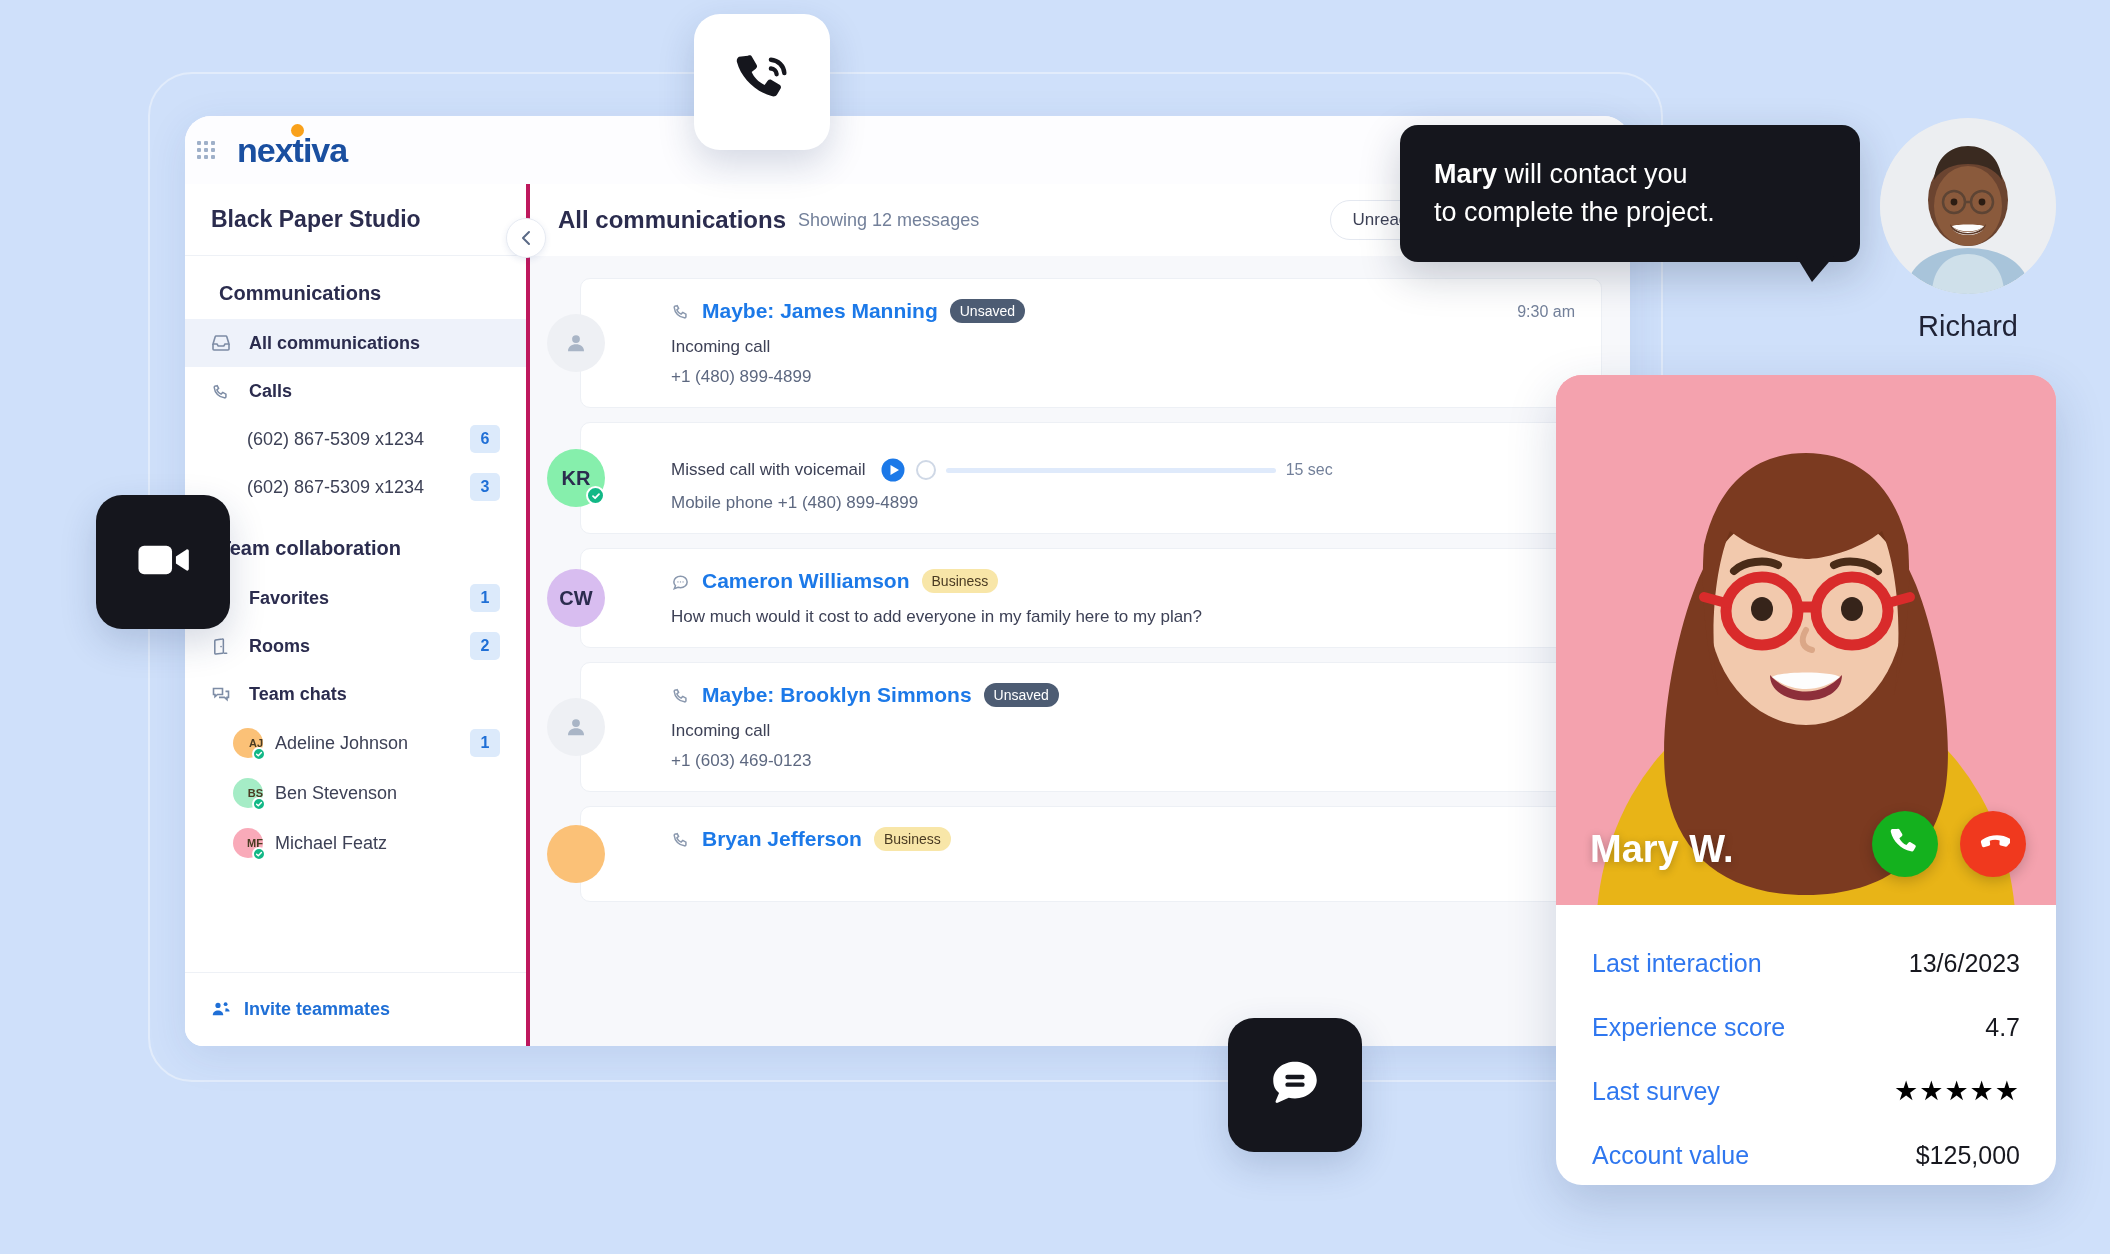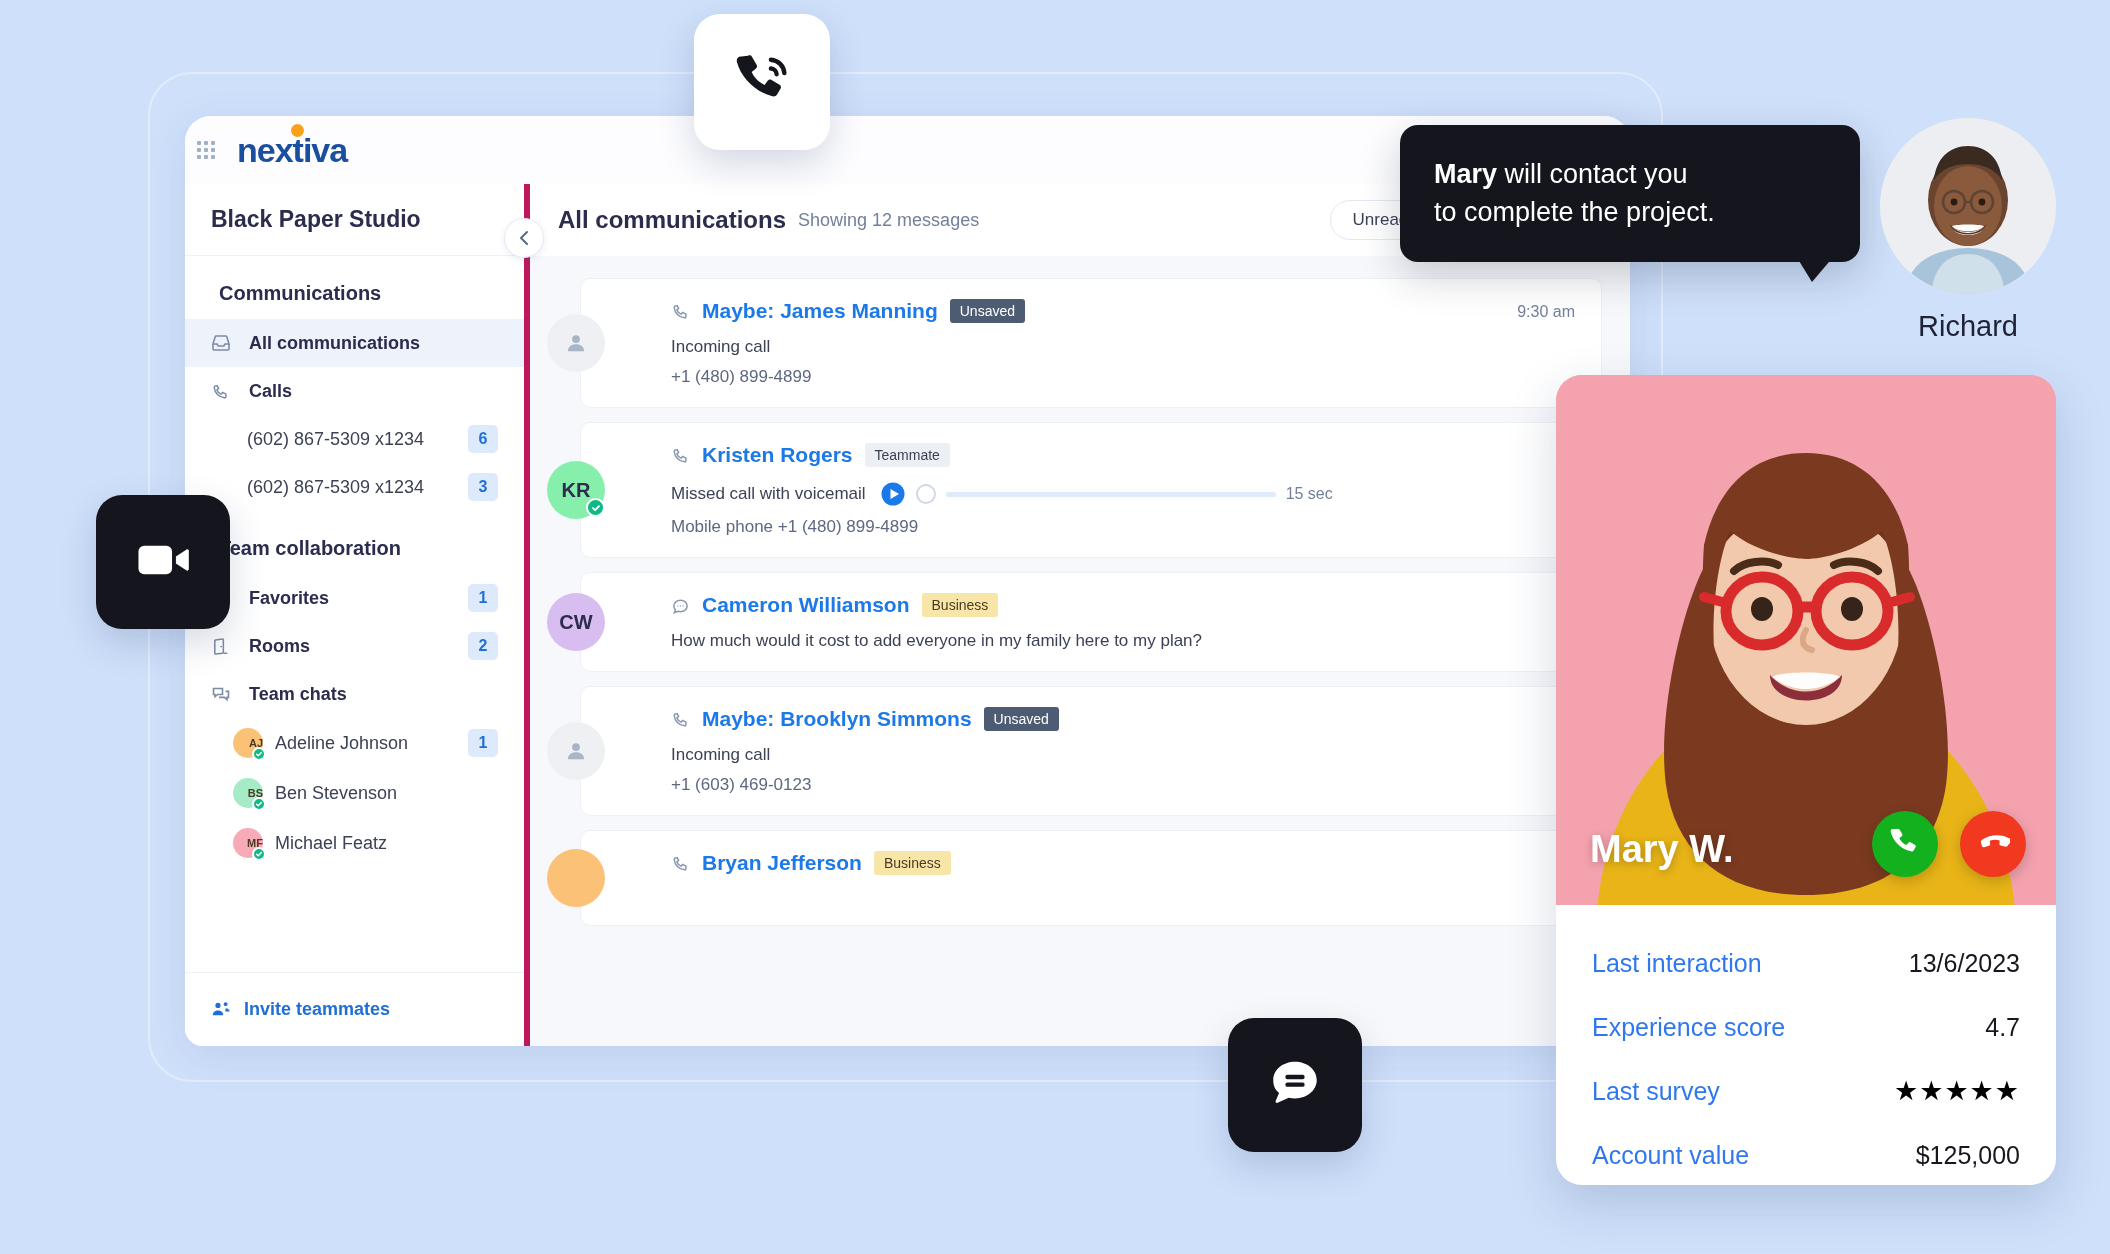--- a/index.html
+++ b/index.html
@@ -69,21 +69,21 @@
     background: #f9a11b;
     left: 54px; top: -9px;
   }
 
   .window-body { flex: 1; display: flex; min-height: 0; }
 
   
   .sidebar {
     width: 345px;
     background: #ffffff;
-    border-right: 6px solid #be185d;
+    border-right: 4px solid #be185d;
     display: flex;
     flex-direction: column;
     flex: none;
     position: relative;
   }
   .sidebar-head {
     height: 72px;
     display: flex;
     align-items: center;
     padding: 0 26px;
@@ -277,21 +277,21 @@
 
   .msg-row1 { display: flex; align-items: center; gap: 12px; }
   .ch-icon { color: #8a98ae; display: flex; align-items: center; }
   .msg-name {
     font-size: 21px;
     font-weight: bold;
     color: #1c79e8;
   }
   .tag {
     font-size: 14px;
-    border-radius: 3px;
+    border-radius: 12px;
     padding: 4px 10px;
     font-weight: normal;
     white-space: nowrap;
   }
   .tag.unsaved { background: #4d5c73; color: #fff; }
   .tag.teammate { background: #eceff4; color: #3d4156; }
   .tag.business { background: #f8e6a8; color: #4a3b22; }
 
   .msg-line2 {
     margin-top: 14px;
@@ -638,29 +638,20 @@
         </div>
 
         <div class="msg-card">
           <div class="msg-av" style="background:#86efac">
             <span>KR</span>
             <span class="presence">
               <svg viewBox="0 0 10 10" fill="none" stroke="#fff" stroke-width="1.8" stroke-linecap="round" stroke-linejoin="round">
                   <polyline points="2,5.2 4.1,7.2 8,3.2"></polyline>
                 </svg>
             </span>
-          </div>
-          <div class="msg-row1">
-            <span class="ch-icon">
-              <svg width="19" height="19" viewBox="0 0 20 20" fill="none" stroke="currentColor" stroke-width="1.6" stroke-linecap="round">
-                  <path d="M6.2 3.3L8 6.6 6.2 8.4c.8 2 2.4 3.6 4.4 4.4l1.8-1.8 3.3 1.8v2.6c0 .8-.7 1.4-1.5 1.3C8.3 16 4 11.7 3.4 5.8c-.1-.8.5-1.5 1.3-1.5h1.5z"></path>
-                </svg>
-            </span>
-            <span class="msg-name">Kristen Rogers</span>
-            <span class="tag teammate">Teammate</span>
           </div>
           <div class="msg-line2">
             <span>Missed call with voicemail</span>
             <span class="vm-player">
               <span class="vm-play">
                 <svg viewBox="0 0 26 26" fill="none">
                     <circle cx="13" cy="13" r="11.5" fill="currentColor"></circle>
                     <polygon points="10.5,8 19,13 10.5,18" fill="#fff"></polygon>
                   </svg>
               </span>

